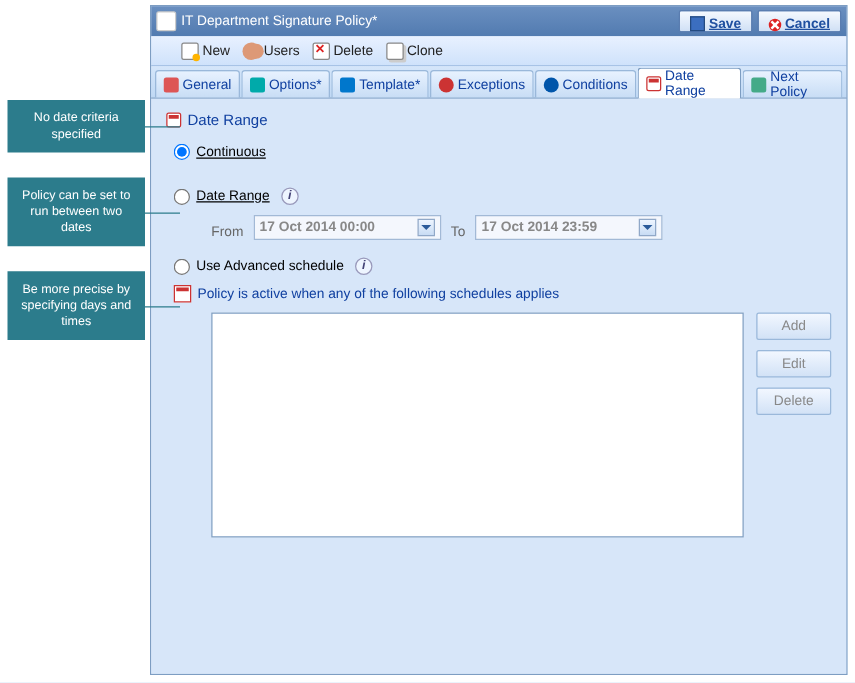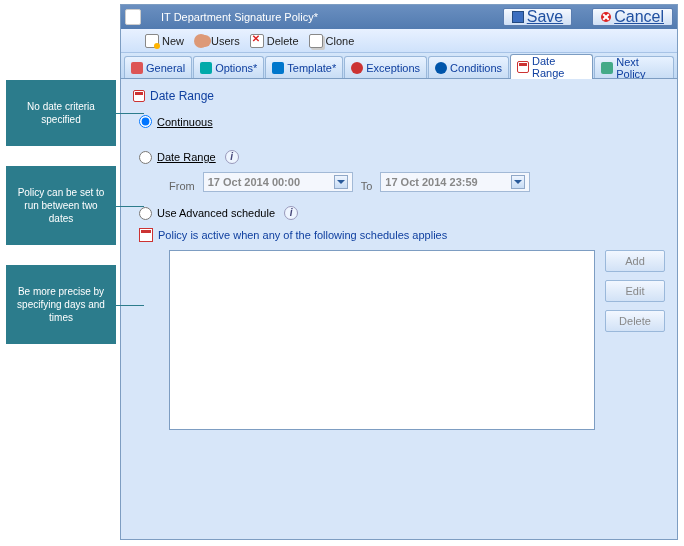--- a/index.html
+++ b/index.html
@@ -17,21 +17,21 @@
     left: 6px;
     top: 80px;
     width: 110px;
     z-index: 10;
   }
   .callout {
     background: #2c7c8c;
     color: #fff;
     font-size: 10px;
     text-align: center;
-    padding: 20px 6px;
+    padding: 8px 6px;
     border-radius: 0;
     margin-bottom: 20px;
     position: relative;
     line-height: 1.3;
   }
   .callout::after {
     content: "";
     position: absolute;
     right: -28px;
     top: 50%;
@@ -49,38 +49,39 @@
     background: #d7e6f9;
     display: flex;
     flex-direction: column;
   }
   .titlebar {
     height: 24px;
     background: linear-gradient(#6a8fc0, #527bb0);
     display: flex;
     align-items: center;
     padding: 0 4px;
-    gap: 20px;
+    gap: 4px;
     color: #fff;
   }
   .title-icon { width: 16px; height: 16px; background: #fff; border: 1px solid #ccc; border-radius: 2px; flex-shrink: 0; }
   .title-text { flex: 1; font-size: 11px; }
   .title-btn {
     height: 18px;
     padding: 0 8px;
     background: linear-gradient(#f5f9ff, #d0e0f5);
     border: 1px solid #5a7db0;
     border-radius: 2px;
     color: #2050a0;
-    font-size: 16px;
-    display: flex;
-    align-items: center;
+    font-size: 11px;
+    display: flex;
+    align-items: flex-end;
     gap: 3px;
     cursor: pointer;
     text-decoration: underline;
+    font-weight: bold;
   }
   .title-btn .save-ico { width: 12px; height: 12px; background: #3b6ec0; border: 1px solid #234a80; }
   .title-btn .cancel-ico { width: 10px; height: 10px; background: #d22; border-radius: 50%; position: relative; }
   .title-btn .cancel-ico::before,.title-btn .cancel-ico::after{content:"";position:absolute;left:1px;top:4px;width:8px;height:2px;background:#fff;transform:rotate(45deg);}
   .title-btn .cancel-ico::after{transform:rotate(-45deg);}
   .toolbar {
     height: 24px;
     background: linear-gradient(#e8f1ff, #cfe2fb);
     border-bottom: 1px solid #a7c3e6;
     display: flex;

